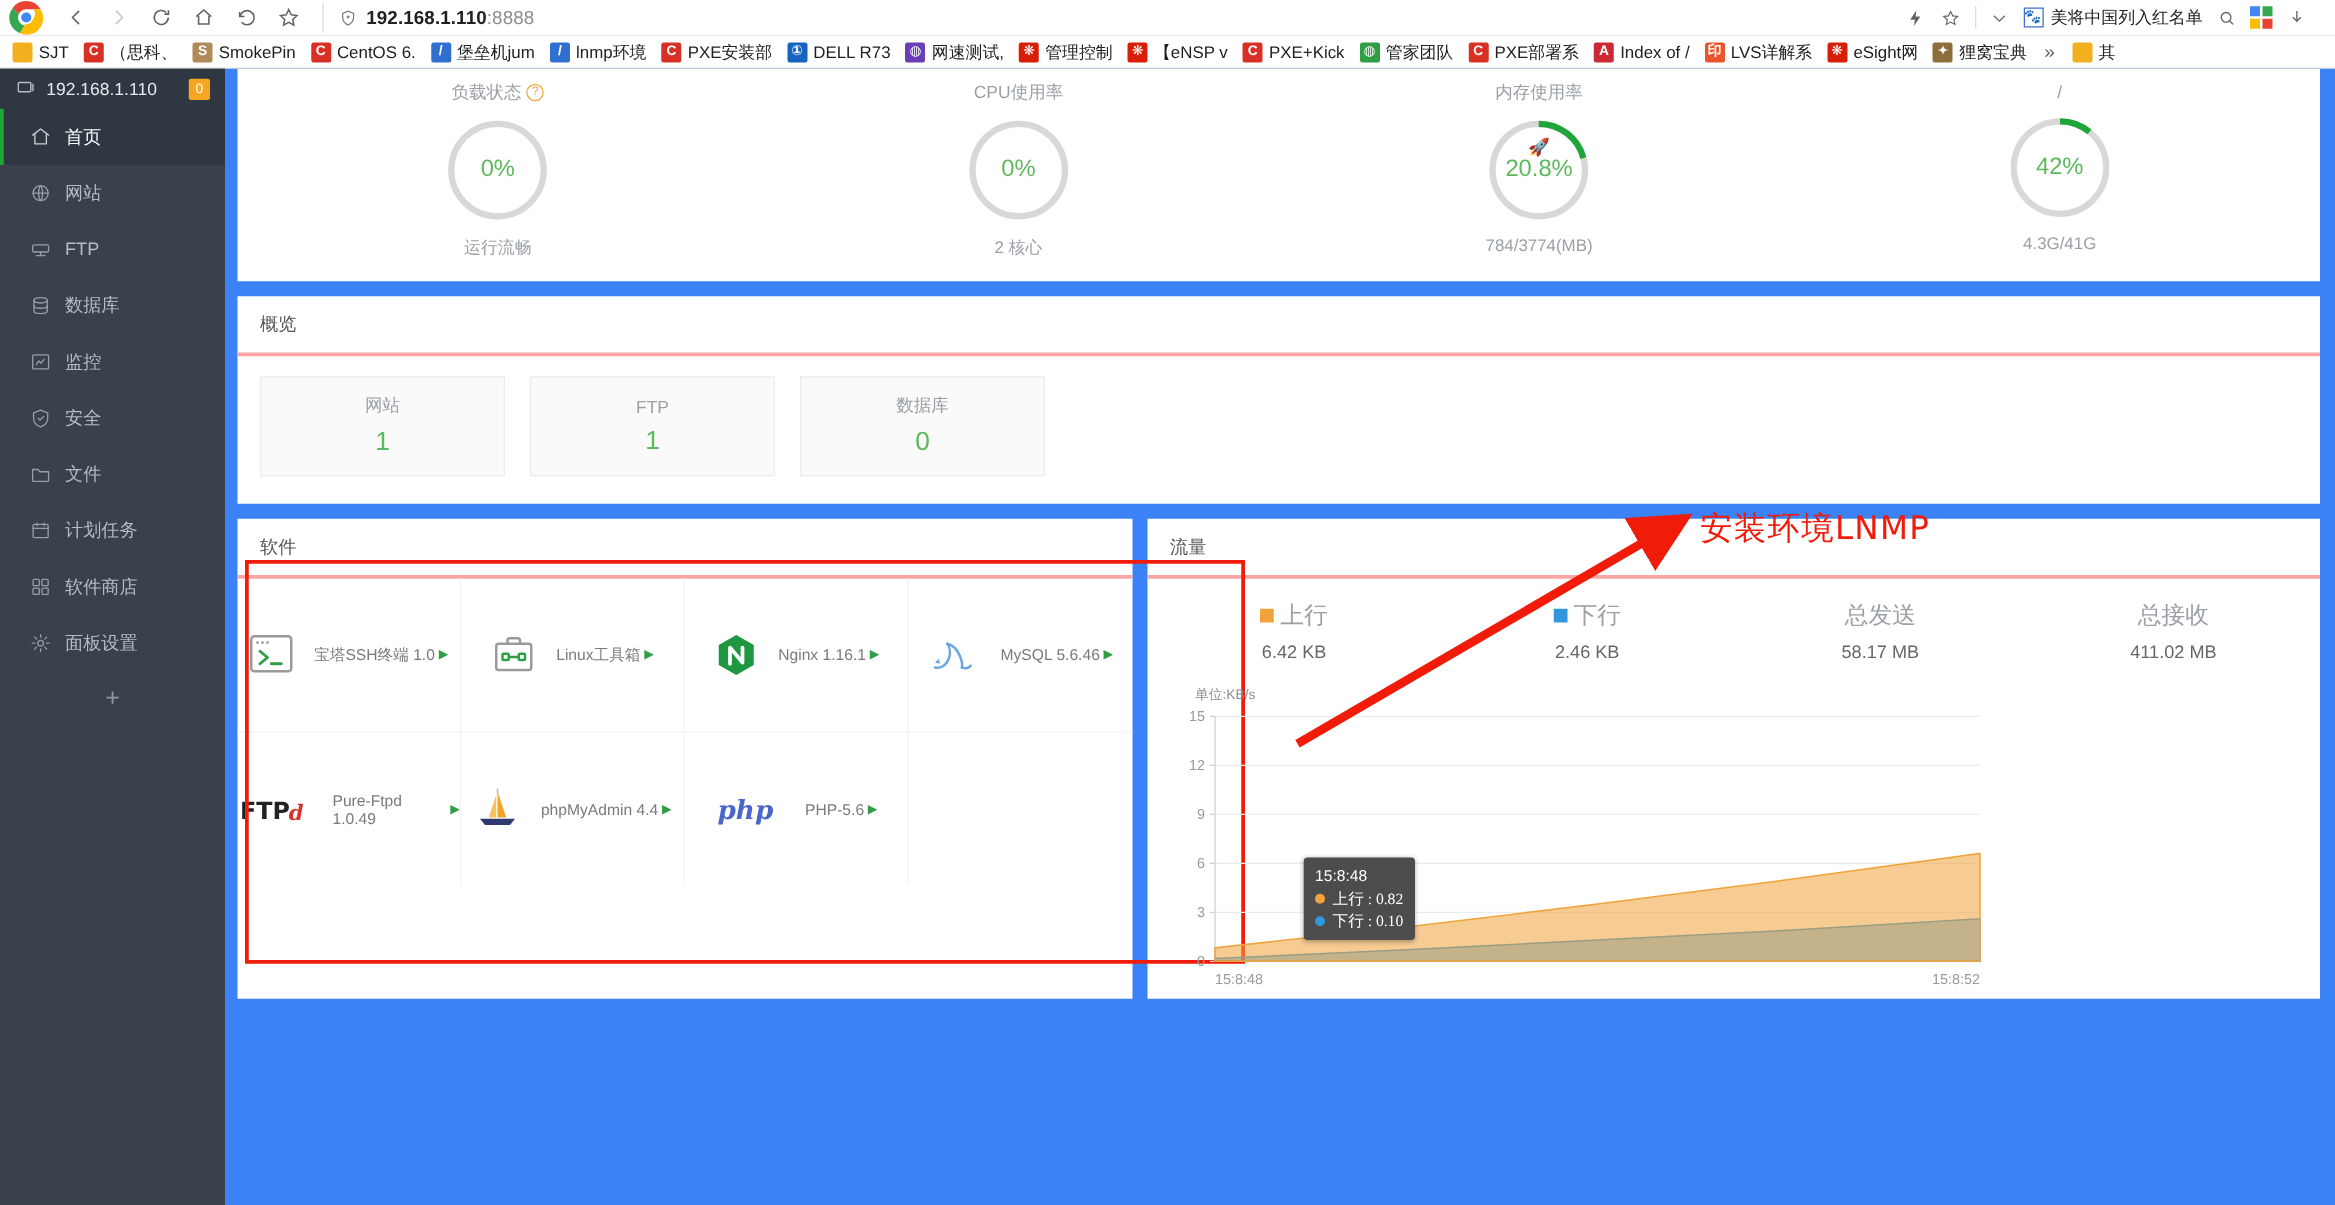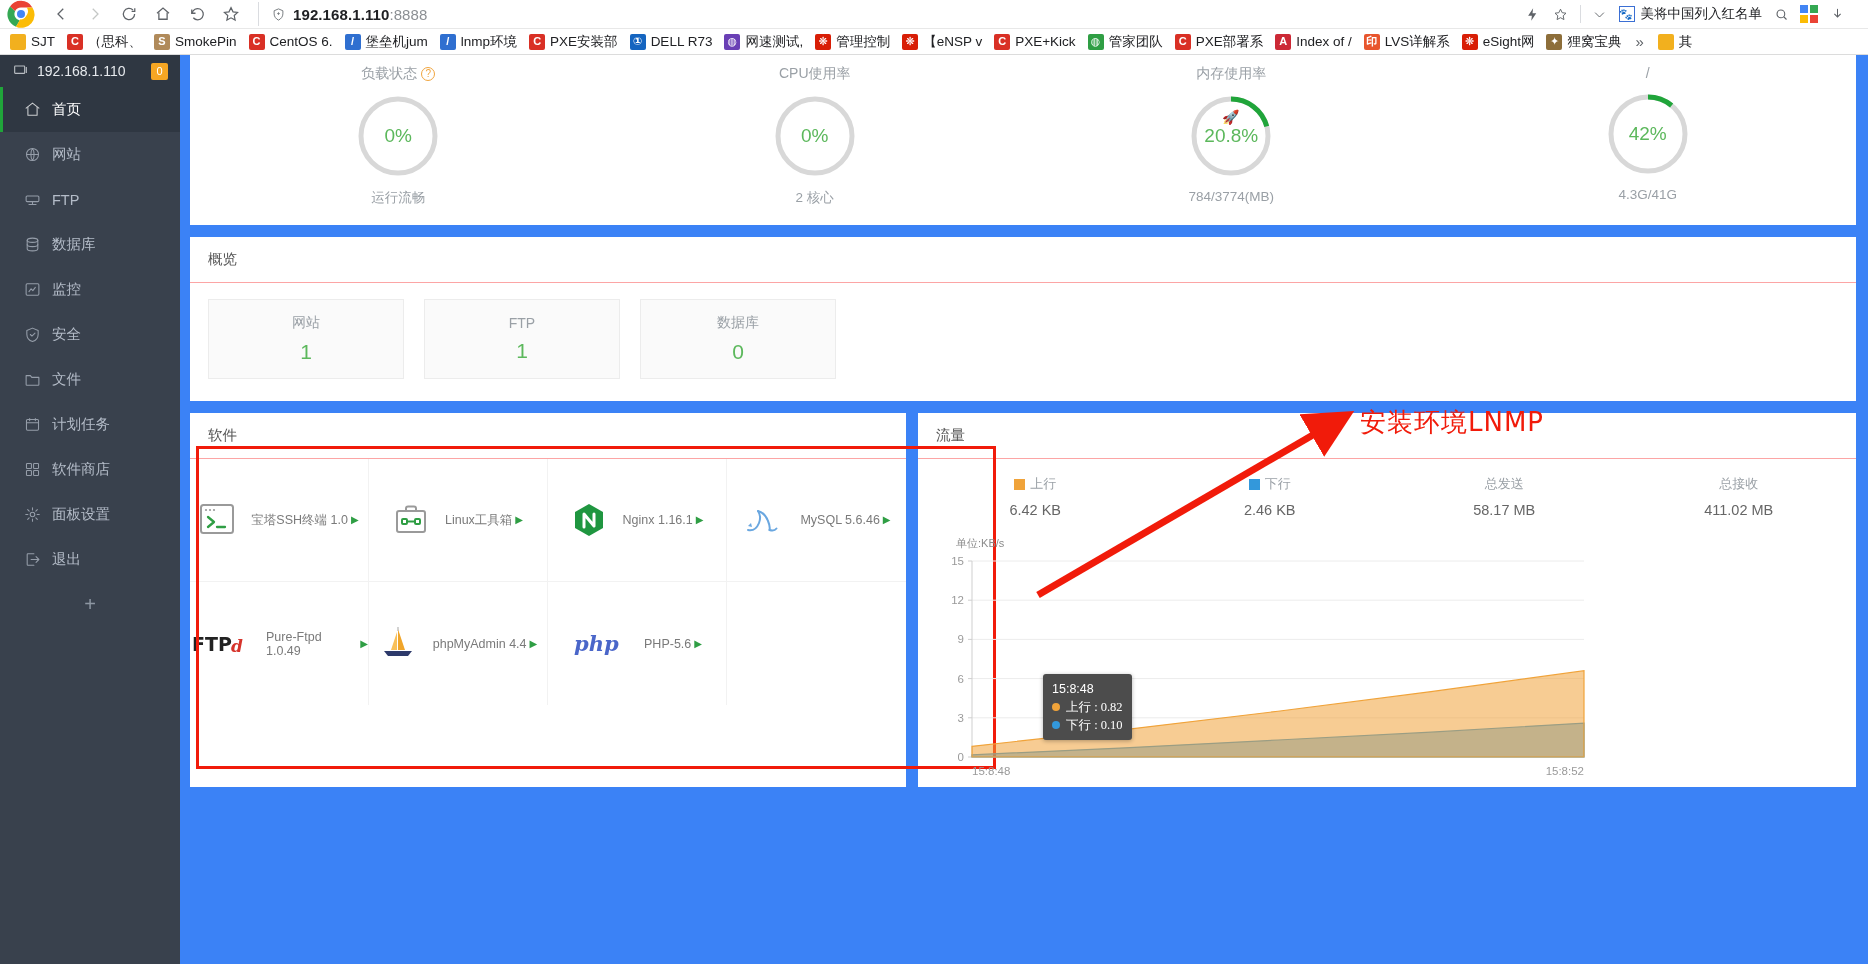--- a/index.html
+++ b/index.html
@@ -108,21 +108,21 @@
     position:absolute; inset:0; display:flex; align-items:center; justify-content:center;
     font-size:19px; color:#5cb85c;
   }
   .ring .rocket {
     position:absolute; left:0; right:0; top:17px; text-align:center;
     font-size:14px; color:#5cb85c; line-height:1;
   }
   .gauge-sub { margin-top:10px; font-size:13.5px; color:#9aa0a6; }
 
   
-  .card-hd { padding:13px 18px; font-size:14.5px; color:#555; border-bottom:1px solid #fca5a5; }
+  .card-hd { padding:13px 18px; font-size:14.5px; color:#555; border-bottom:3px solid #fca5a5; }
   .ov-body { padding:16px 18px 22px; display:flex; gap:20px; }
   .ov-box {
     width:196px; height:80px; border:1px solid #ececec; background:#fafafa;
     display:flex; flex-direction:column; align-items:center; justify-content:center; gap:8px;
   }
   .ov-box .lbl { font-size:14px; color:#9aa0a6; }
   .ov-box .num { font-size:21px; color:#5cb85c; }
 
   
   .split { display:flex; }
@@ -141,21 +141,21 @@
   .play { color:#2f9e44; font-size:10px; line-height:1; }
 
   .hl-box {
     position:absolute; border:3px solid #f11b0a; pointer-events:none;
     left:6px; top:33px; width:800px; height:323px;
   }
 
   
   .flow-stats { display:flex; padding:16px 0 6px; }
   .fs { flex:1; display:flex; flex-direction:column; align-items:center; gap:9px; }
-  .fs .lab { font-size:13px; color:#9aa0a6; display:flex; align-items:center; gap:5px; }
+  .fs .lab { font-size:19px; color:#9aa0a6; display:flex; align-items:center; gap:5px; }
   .swatch { width:11px; height:11px; display:inline-block; }
   .fs .num { font-size:14.5px; color:#666; }
 
   .chart-wrap { position:relative; padding:12px 22px 6px 12px; }
   .unit { font-size:11px; color:#8b8b8b; margin-left:26px; margin-bottom:2px; }
   .chart-svg { display:block; }
   .tooltip {
     position:absolute; left:125px; top:150px;
     background:#4c4c4c; color:#fff; border-radius:3px; padding:6px 9px;
     font-size:12.5px; line-height:1.45; white-space:nowrap; box-shadow:0 1px 4px rgba(0,0,0,.3);
@@ -461,29 +461,20 @@
             <span>软件商店</span>
           </div>
           <div class="sb-item">
             <span class="sb-ico">
               <svg width="17" height="17" viewBox="0 0 24 24" fill="none" stroke="currentColor" stroke-width="1.5" stroke-linecap="round" stroke-linejoin="round">
                 <circle cx="12" cy="12" r="3.2"></circle>
                 <path d="M12 2.5v3M12 18.5v3M2.5 12h3M18.5 12h3M5.2 5.2l2.1 2.1M16.7 16.7l2.1 2.1M18.8 5.2l-2.1 2.1M7.3 16.7l-2.1 2.1"></path>
               </svg>
             </span>
             <span>面板设置</span>
-          </div>
-          <div class="sb-item">
-            <span class="sb-ico">
-              <svg width="17" height="17" viewBox="0 0 24 24" fill="none" stroke="currentColor" stroke-width="1.5" stroke-linecap="round" stroke-linejoin="round">
-                <path d="M14 4H5.5a1 1 0 0 0-1 1v14a1 1 0 0 0 1 1H14"></path>
-                <path d="M17 8l4 4-4 4M21 12H10"></path>
-              </svg>
-            </span>
-            <span>退出</span>
           </div>
         </div>
       <div class="sb-add">+</div>
     </div>
 
     <div class="main">
 
       <div class="card status-card" id="status-card">
           <div class="gauge-col">
             <div class="gauge-title">

